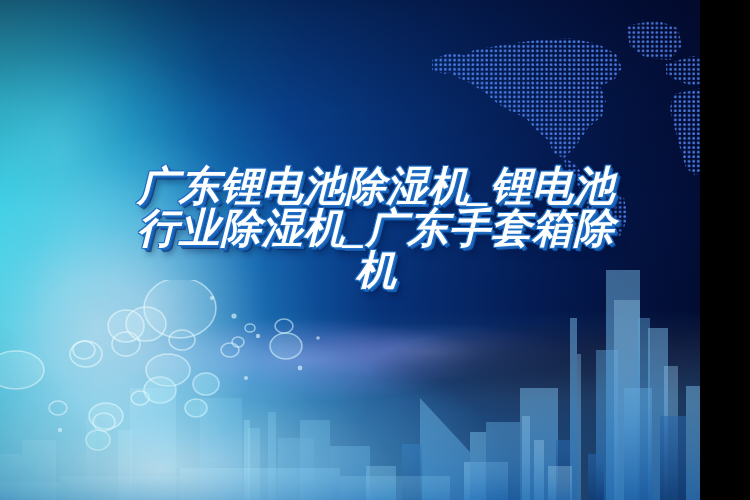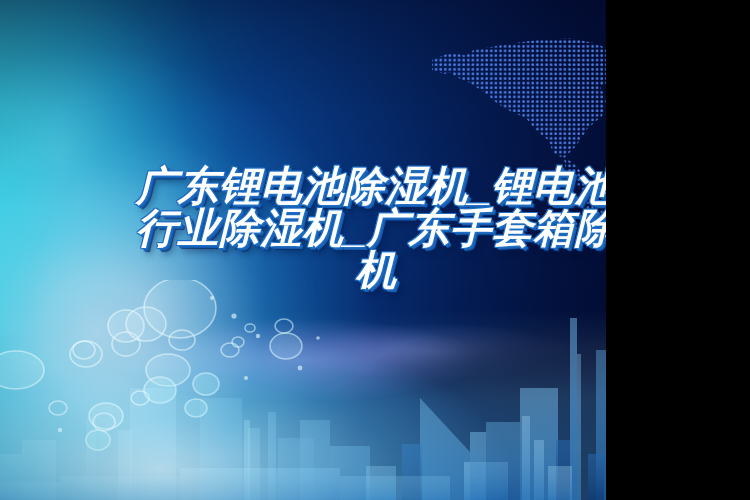--- a/index.html
+++ b/index.html
@@ -2,24 +2,24 @@
 <html><head>
 <meta charset="utf-8">
 <style>
   html, body {
     margin: 0;
     padding: 0;
     background: #000;
   }
   #stage {
     position: relative;
-    width: 606px;
+    width: 700px;
     height: 500px;
     overflow: hidden;
-    font-family: Liberation Sans, sans-serif;
+    font-family: Liberation Serif, serif;
     background: #0369a1;
   }
   .layer { position: absolute; inset: 0; }
 
   
   #bg-base {
     background:
       linear-gradient(100deg,
         #2ec8df 0%,
         #1aa8cf 9%,

